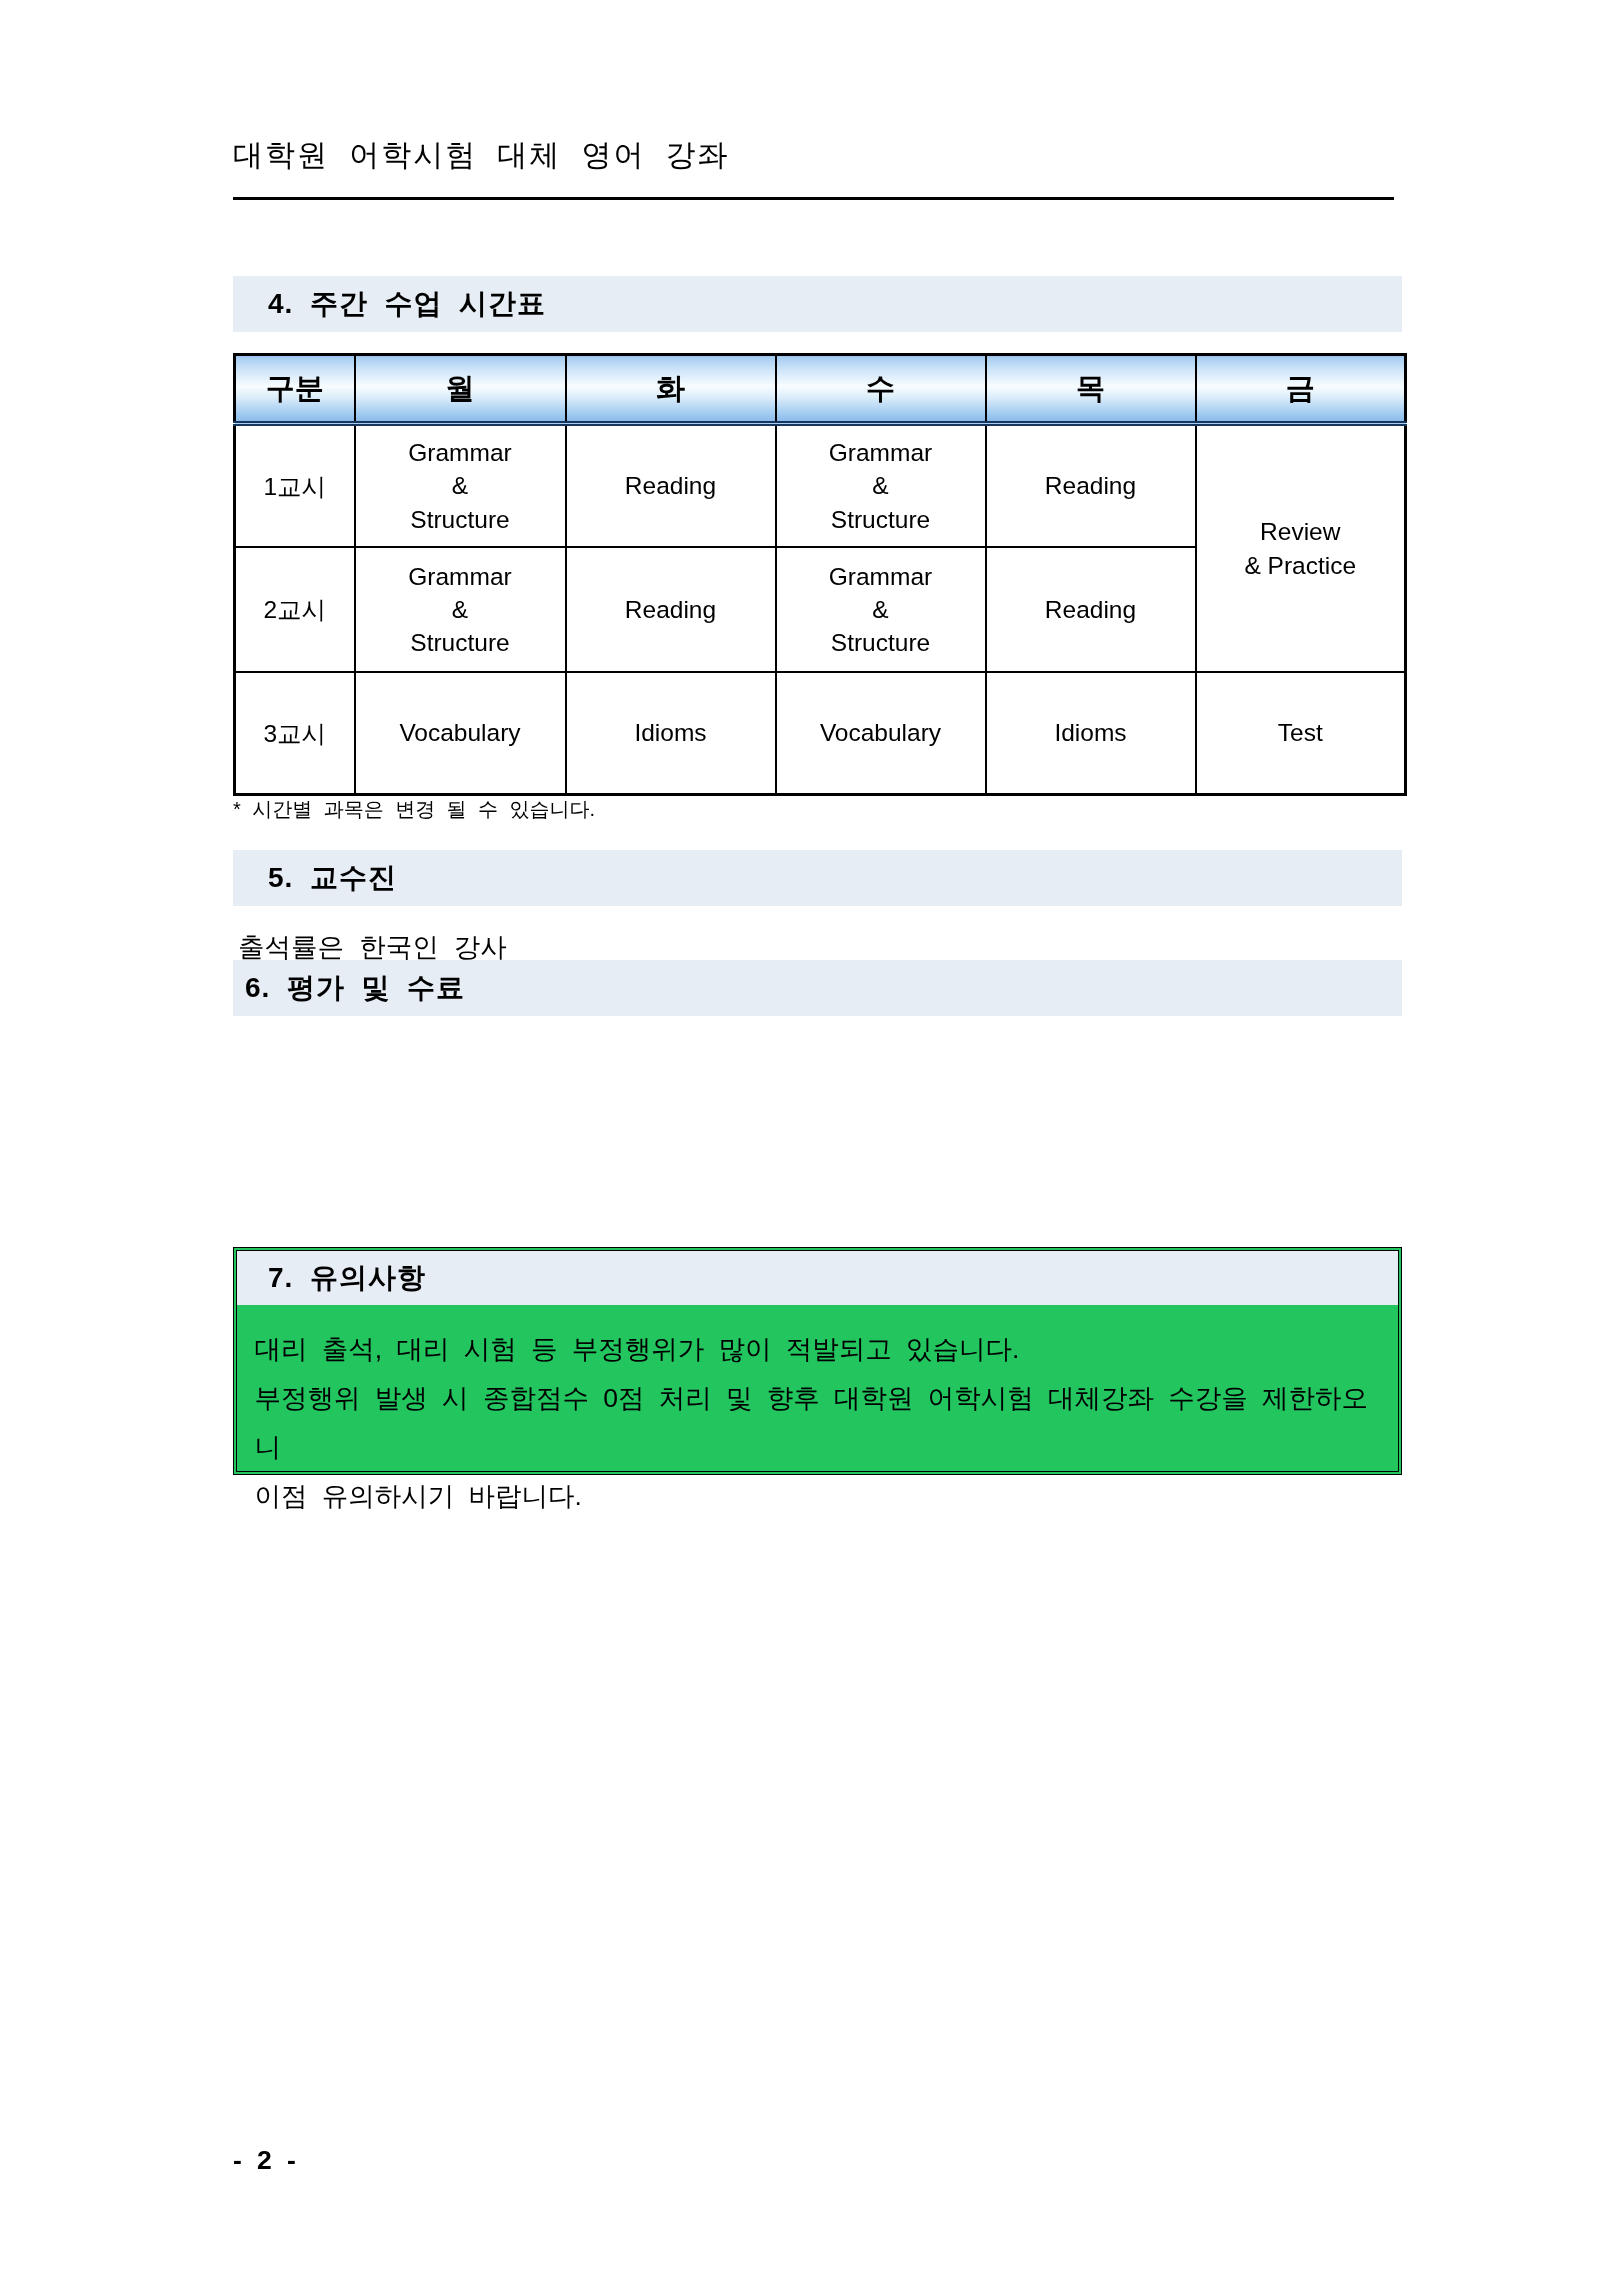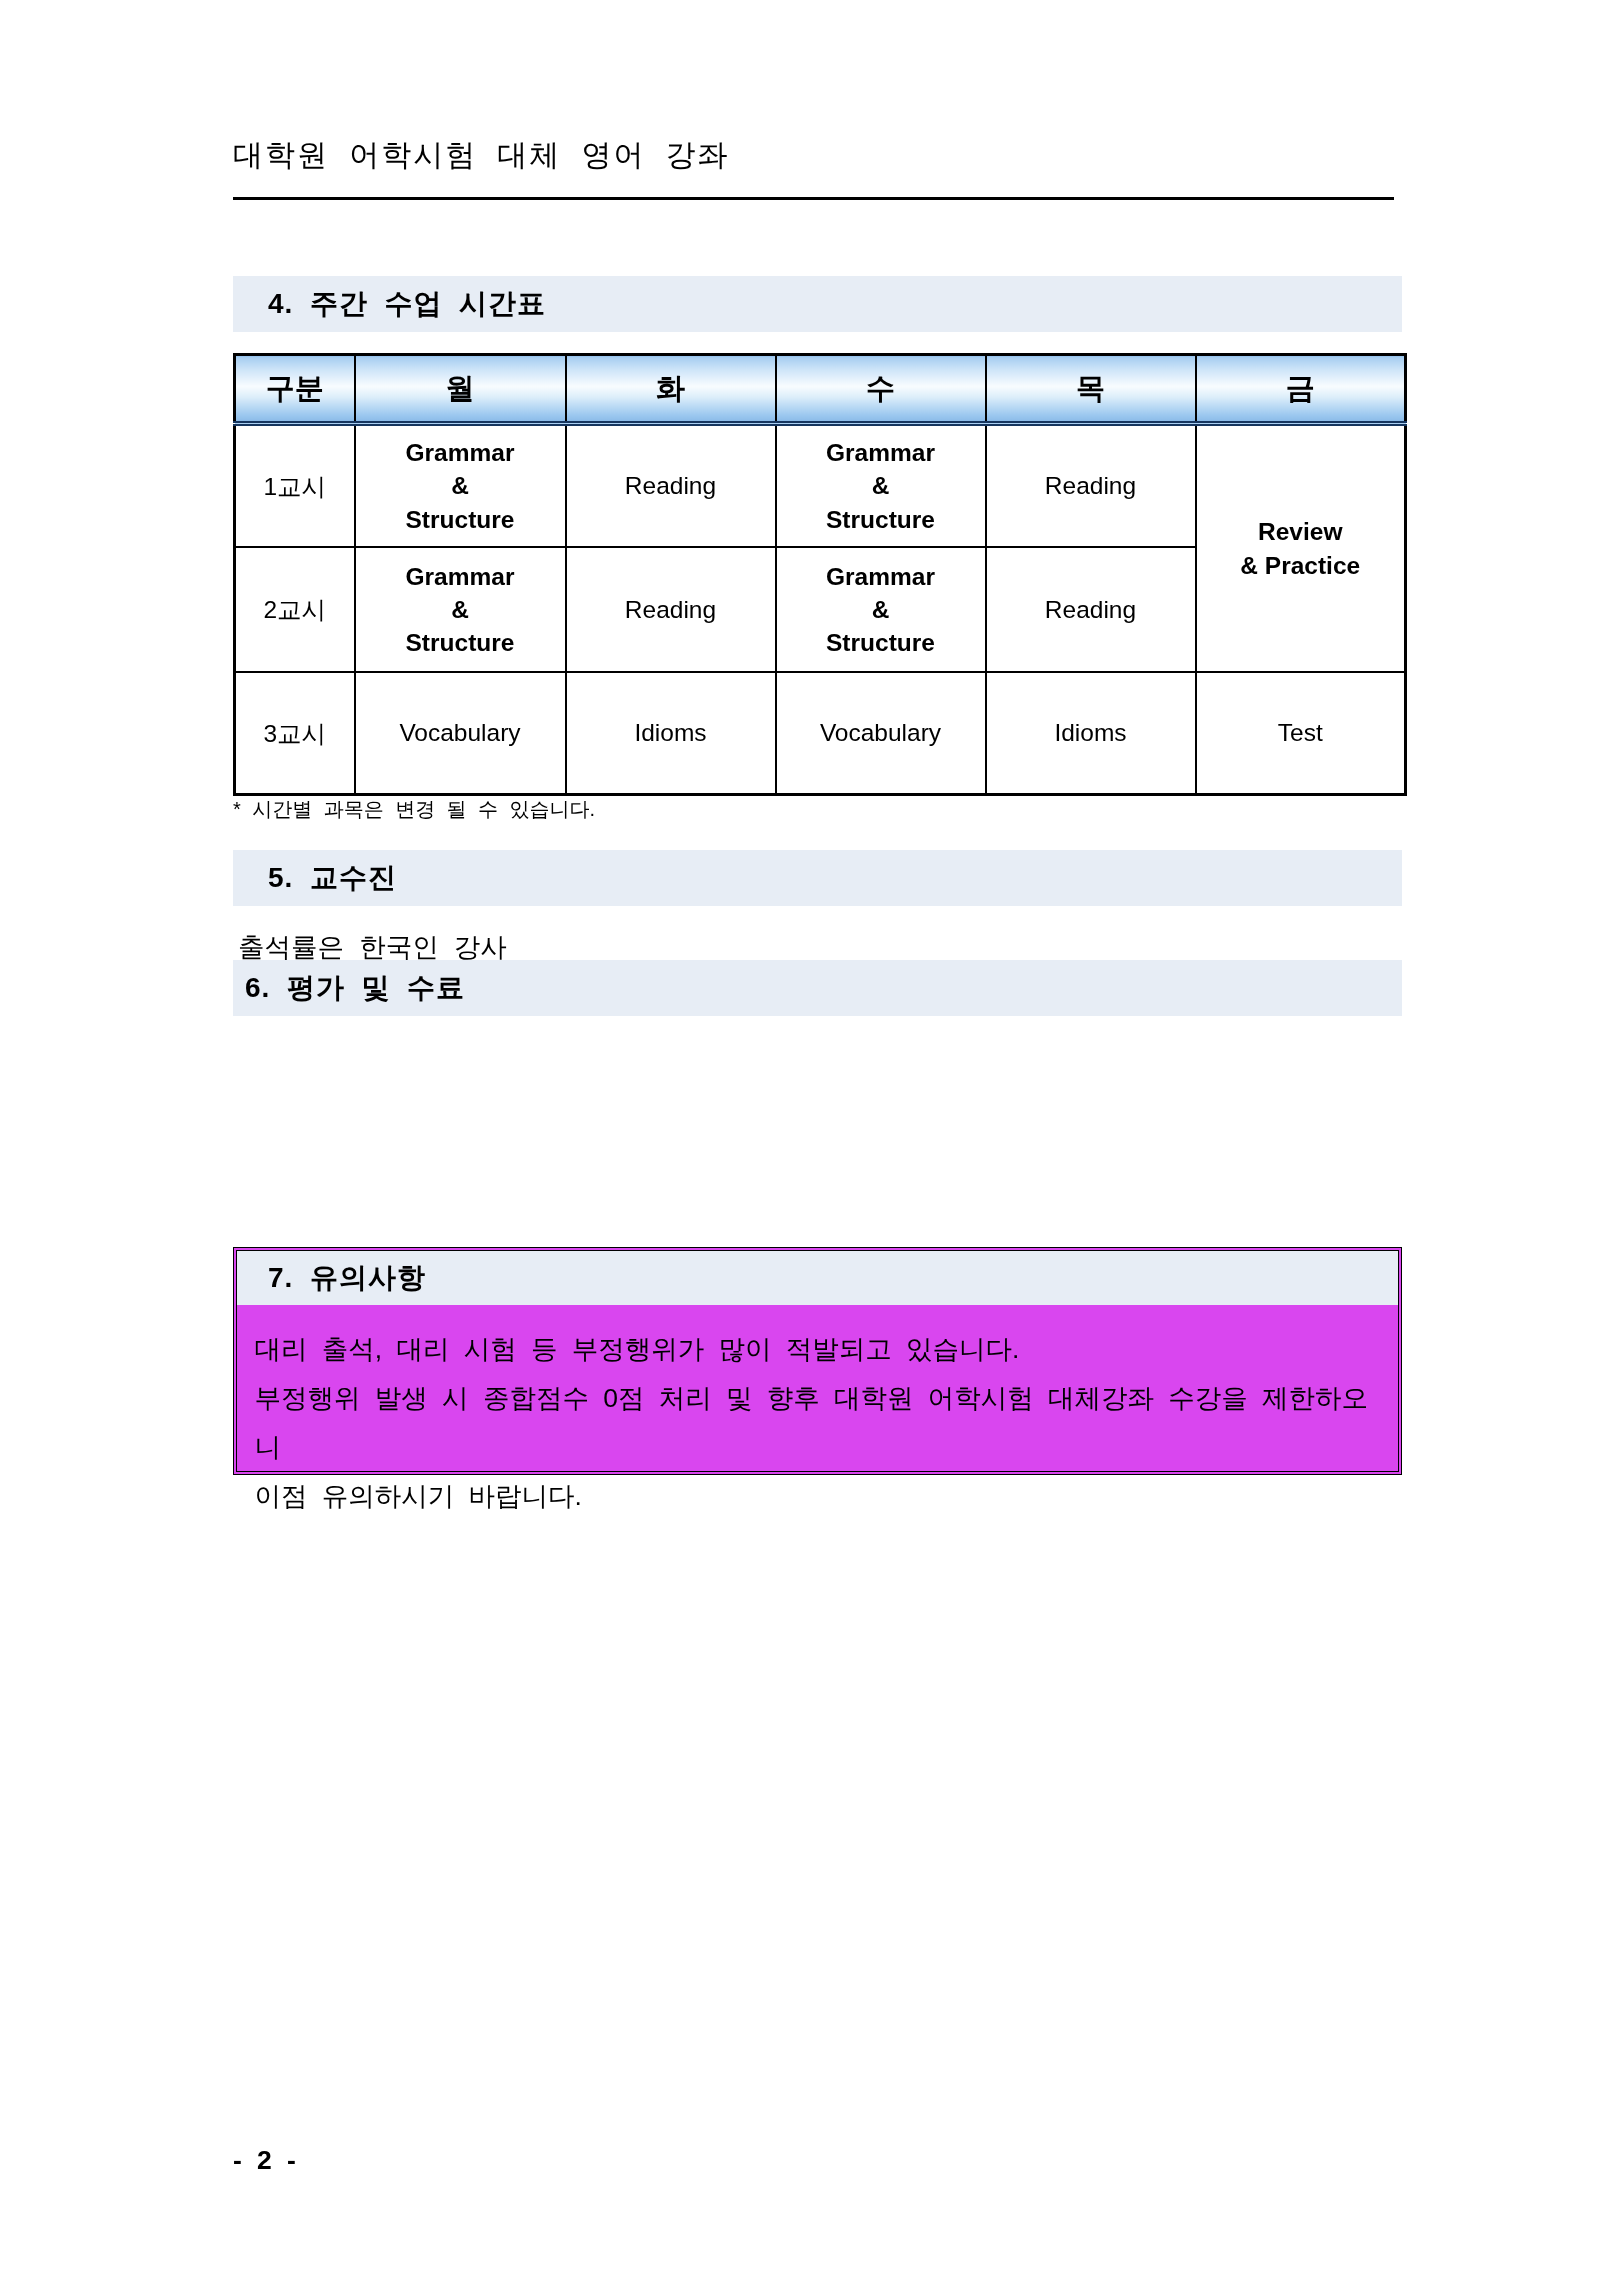--- a/index.html
+++ b/index.html
@@ -50,21 +50,21 @@
   }
   table.schedule td{
     border:2px solid #000;
     font-size:24.5px;
     text-align:center;vertical-align:middle;
     background:#fff;
   }
   table.schedule tr.r1 td{height:118px;}
   table.schedule tr.r2 td{height:121px;}
   table.schedule tr.r3 td{height:118px;}
-  .multiline{white-space:pre-line;line-height:1.35;font-weight:bold;}
+  .multiline{white-space:pre-line;line-height:1.35;}
   
   .table-note{
     position:absolute;left:233px;top:796px;
     font-size:20px;word-spacing:5.9px;
   }
   
   .faculty-body{
     position:absolute;left:238px;top:929px;
     font-size:26.5px;word-spacing:7.8px;
   }
@@ -77,21 +77,21 @@
   .bullet-sq{
     width:10.8px;height:10.8px;background:#000;
     margin-right:9.8px;flex:0 0 auto;
   }
   
   .notice-box{
     position:absolute;left:233px;top:1247px;
     width:1169px;height:228px;
     border:4.9px double #000;
     box-sizing:border-box;
-    background:#d946ef;
+    background:#22c55e;
   }
   .notice-box .band-inner{
     width:100%;height:54px;background:#e7edf5;
     font-size:28px;font-weight:bold;line-height:54px;
     padding-left:31px;box-sizing:border-box;
     letter-spacing:1px;word-spacing:7.8px;
   }
   .notice-body{
     padding:19.6px 17.6px 0 17.6px;
     font-size:26.5px;line-height:49px;

